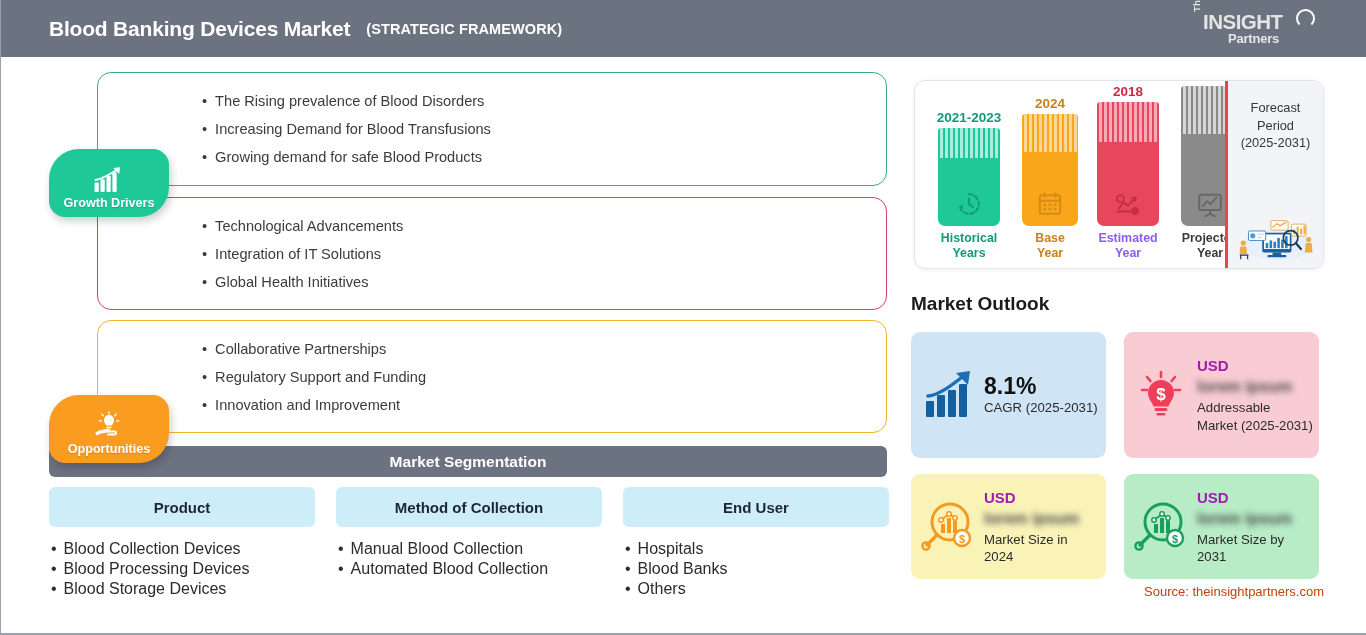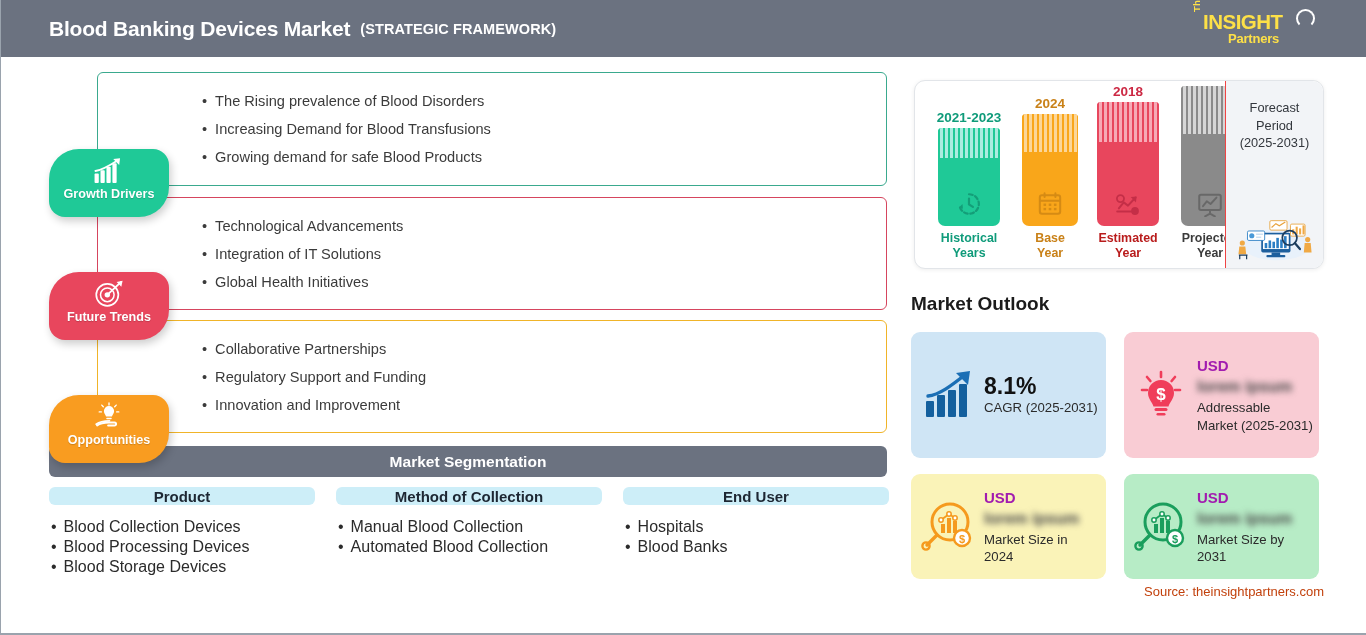--- a/index.html
+++ b/index.html
@@ -24,29 +24,29 @@
     background: #6b7280;
     display: flex; align-items: center;
   }
   .header-title {
     margin-left: 48px;
     color: #ffffff;
     font-size: 21px; font-weight: bold;
     letter-spacing: -0.2px;
   }
   .header-sub {
-    margin-left: 10px;
+    margin-left: 16px;
     color: #ffffff;
     font-size: 14.5px; font-weight: bold;
     letter-spacing: 0.1px;
   }
   .logo {
     position: absolute; right: 52px; top: 9px;
     width: 124px; height: 42px;
-    color: #fde047;
+    color: #e5e5e5;
     text-decoration: underline;
   }
   .logo-the {
     position: absolute; left: 0px; top: 3px;
     font-size: 9.5px; font-weight: bold;
     transform: rotate(-90deg);
     transform-origin: left top;
     letter-spacing: 0.3px;
     white-space: nowrap;
   }
@@ -69,21 +69,21 @@
   }
 
   
   .left-col { position: absolute; left: 0; top: 57px; width: 900px; height: 578px; }
 
   .seg-card {
     position: absolute;
     left: 96px; width: 790px;
     background: #ffffff;
     border: 1.2px solid;
-    border-radius: 6px;
+    border-radius: 14px;
   }
   .seg-card.growth   { top: 15px;  height: 114px; border-color: #3aa98e; }
   .seg-card.trends   { top: 140px; height: 113px; border-color: #d6455e; }
   .seg-card.opps     { top: 263px; height: 113px; border-color: #f0b429; }
 
   .bullets {
     position: absolute; left: 104px; top: 50%;
     transform: translateY(-50%);
     width: 640px;
   }
@@ -95,21 +95,21 @@
   .bullet::before { content: "\2022"; margin-right: 8px; color: #3b3b3b; }
 
   
   .badge {
     position: absolute; left: 48px;
     width: 120px; height: 68px;
     border-radius: 30px 16px 30px 16px;
     box-shadow: 2px 4px 9px rgba(0,0,0,0.20);
     display: flex; flex-direction: column;
     align-items: center; justify-content: flex-end;
-    padding-bottom: 16px;
+    padding-bottom: 7px;
     z-index: 5;
   }
   .badge.growth { top: 92px;  background: #1fc997; }
   .badge.trends { top: 215px; background: #e8465d; }
   .badge.opps   { top: 338px; background: #f99c20; }
   .badge-label {
     color: #ffffff; font-size: 12.6px; font-weight: bold;
     text-shadow: 0 1px 1px rgba(0,0,0,0.18);
     white-space: nowrap;
   }
@@ -122,21 +122,21 @@
     background: #6b7280; border-radius: 6px;
     display: flex; align-items: center; justify-content: center;
   }
   .mseg-head span { color: #ffffff; font-size: 15.5px; font-weight: bold; }
 
   .mseg-col { position: absolute; top: 430px; }
   .mseg-col.c0 { left: 48px;  width: 266px; }
   .mseg-col.c1 { left: 335px; width: 266px; }
   .mseg-col.c2 { left: 622px; width: 266px; }
   .mseg-title {
-    height: 18px; background: #cdeef8; border-radius: 6px;
+    height: 40px; background: #cdeef8; border-radius: 6px;
     display: flex; align-items: center; justify-content: center;
     color: #1d2733; font-size: 15px; font-weight: bold;
   }
   .mseg-list { margin-top: 12px; padding-left: 2px; }
   .mseg-item {
     font-size: 16px; color: #2b2b2b; line-height: 20px;
     white-space: nowrap;
   }
   .mseg-item::before { content: "\2022"; margin-right: 7px; }
 
@@ -174,21 +174,21 @@
   }
   .tl-label {
     font-size: 12.4px; font-weight: bold;
     line-height: 14.5px; margin-top: 5px;
     white-space: nowrap;
   }
   .forecast-panel {
     position: absolute; right: 0px; top: 0px;
     width: 98px; height: 189px;
     background: #f2f4f7;
-    border-left: 1px solid #ef4444;
+    border-left: 3px solid #ef4444;
     border-radius: 0 11px 11px 0;
     text-align: center;
     padding-top: 18px;
     margin-left: 28px;
   }
   .forecast-text {
     font-size: 12.8px; color: #33373d;
     line-height: 17.5px; font-weight: normal;
   }
   .forecast-illus {
@@ -263,30 +263,20 @@
       </svg>
       <div class="badge-label">Growth Drivers</div>
     </div>
 
     <div class="seg-card trends">
       <div class="bullets">
         <div class="bullet">Technological Advancements</div>
         <div class="bullet">Integration of IT Solutions</div>
         <div class="bullet">Global Health Initiatives</div>
       </div>
-    </div>
-    <div class="badge trends">
-      <svg class="badge-icon" viewBox="0 0 40 34">
-        <circle cx="18" cy="18" r="13" stroke="#fff" stroke-width="2" fill="none"></circle>
-        <circle cx="18" cy="18" r="8" stroke="#fff" stroke-width="1.8" fill="none"></circle>
-        <circle cx="18" cy="18" r="3.2" fill="#fff"></circle>
-        <path d="M18 18 L34 3" stroke="#fff" stroke-width="2.2" stroke-linecap="round"></path>
-        <path d="M29 3 L36 1.5 L34.5 8.5 Z" fill="#fff"></path>
-      </svg>
-      <div class="badge-label">Future Trends</div>
     </div>
 
     <div class="seg-card opps">
       <div class="bullets">
         <div class="bullet">Collaborative Partnerships</div>
         <div class="bullet">Regulatory Support and Funding</div>
         <div class="bullet">Innovation and Improvement</div>
       </div>
     </div>
     <div class="badge opps">
@@ -325,20 +315,21 @@
         <div class="mseg-item">Manual Blood Collection</div>
         <div class="mseg-item">Automated Blood Collection</div>
       </div>
     </div>
 
     <div class="mseg-col c2">
       <div class="mseg-title">End User</div>
       <div class="mseg-list">
         <div class="mseg-item">Hospitals</div>
         <div class="mseg-item">Blood Banks</div>
+        <div class="mseg-item">Others</div>
       </div>
     </div>
   </div>
 
   <div class="right-col">
 
     <div class="timeline-card">
 
       <div class="tl-bar-wrap" style="left:8px; bottom:8px; width:92px;">
         <div class="tl-year" style="color:#0f9b7a;">2021-2023</div>
@@ -385,21 +376,21 @@
         <div class="tl-bar" style="width:62px; height:124px; background:#e8465d;">
           <div class="tl-stripe" style="height:40px; background-image: repeating-linear-gradient(90deg,#e8465d 0 2.5px,#f6aab6 2.5px 5px);"></div>
           <svg class="tl-icon" viewBox="0 0 26 24">
             <path d="M3 19 h18" stroke="#a81c36" stroke-width="1.9" stroke-linecap="round"></path>
             <path d="M4.5 16 L9 10.5 L13 13.5 L20 6" fill="none" stroke="#a81c36" stroke-width="1.9" stroke-linecap="round" stroke-linejoin="round"></path>
             <path d="M15.5 5.6 L21 5 L20.4 10.5 Z" fill="#a81c36"></path>
             <circle cx="6" cy="7" r="3.3" fill="none" stroke="#a81c36" stroke-width="1.7"></circle>
             <circle cx="19.5" cy="18.5" r="3.6" fill="#a81c36"></circle>
           </svg>
         </div>
-        <div class="tl-label" style="color:#b91c1c;">
+        <div class="tl-label" style="color:#8b5cf6;">
           <div>Estimated</div>
           <div>Year</div>
         </div>
       </div>
 
       <div class="tl-bar-wrap" style="left:250px; bottom:8px; width:90px;">
         <div class="tl-year" style="color:#3b3b3b;">2031</div>
         <div class="tl-bar" style="width:58px; height:140px; background:#8a8a8a;">
           <div class="tl-stripe" style="height:48px; background-image: repeating-linear-gradient(90deg,#8a8a8a 0 2.5px,#d6d6d6 2.5px 5px);"></div>
           <svg class="tl-icon" viewBox="0 0 26 24">

